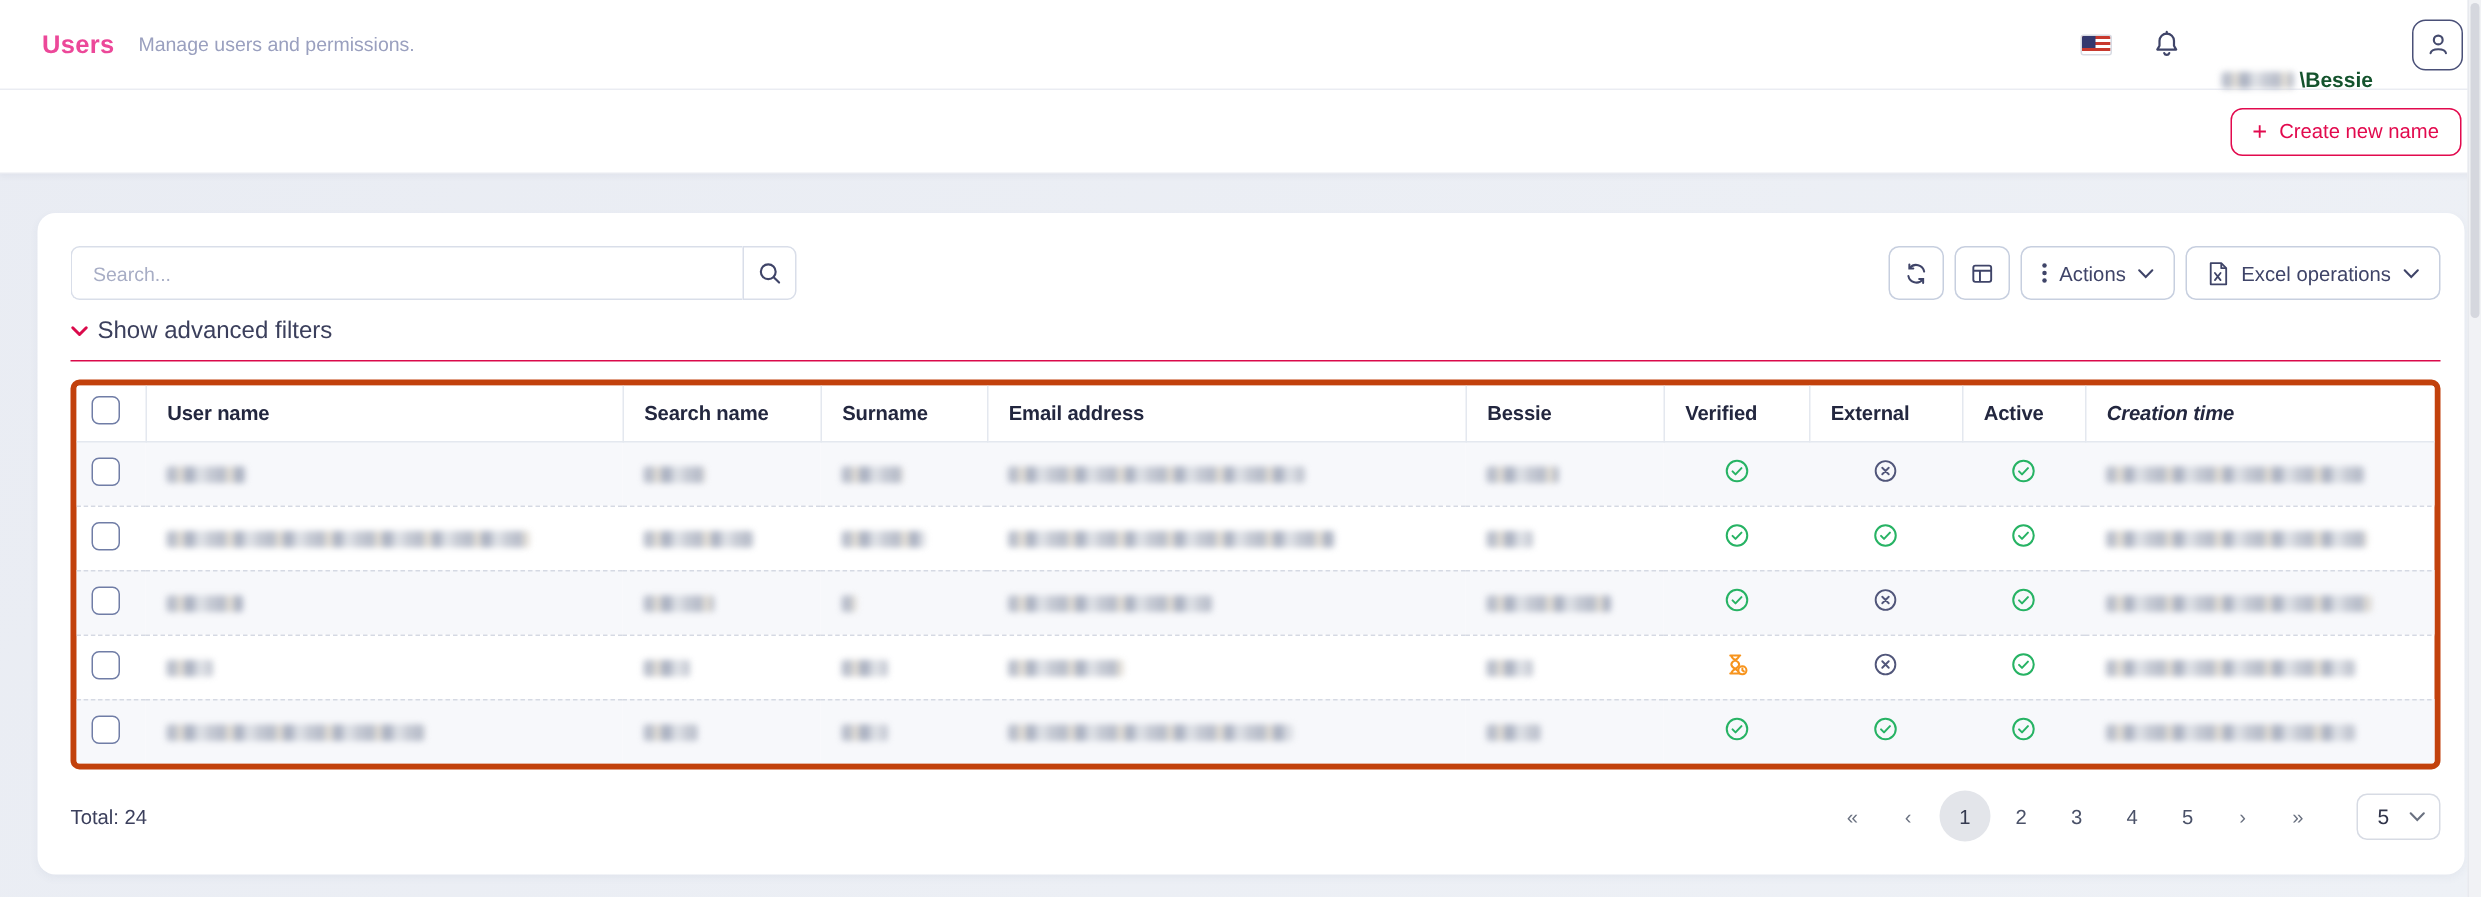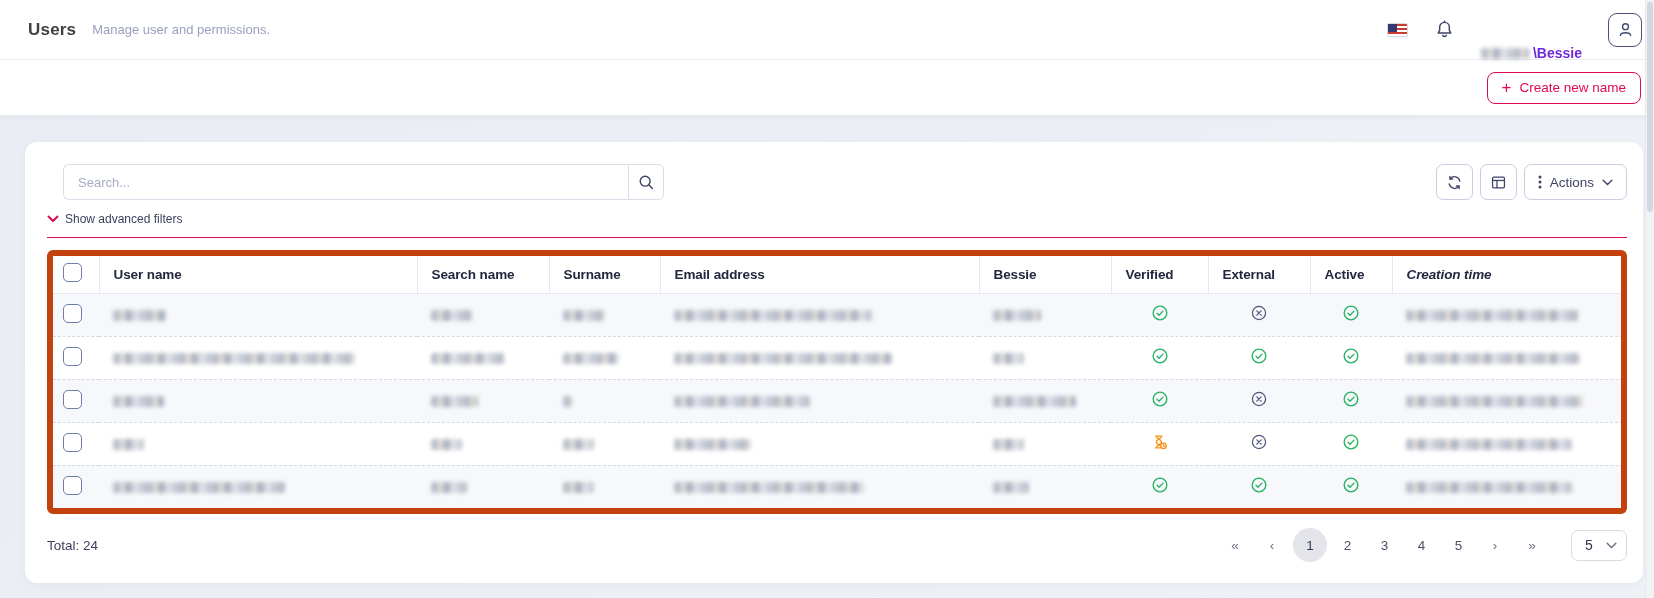--- a/index.html
+++ b/index.html
@@ -1,57 +1,57 @@
 <!DOCTYPE html>
 <html><head>
 <meta charset="utf-8">
 <style>
   * { margin:0; padding:0; box-sizing:border-box; }
   html,body { width:1654px; height:598px; overflow:hidden; }
   body { font-family:"Liberation Sans", sans-serif; background:linear-gradient(135deg,#e9ecf3,#eef1f6); color:#3f4468; position:relative; }
 
   
   .topbar { height:60px; background:#fff; border-bottom:1px solid #ebedf3; display:flex; align-items:center; padding:0 12px 0 28px; }
-  .page-title { font-size:17px; font-weight:bold; color:#404040; letter-spacing:.2px; }
+  .page-title { font-size:17px; font-weight:bold; color:#ec4899; letter-spacing:.2px; }
   .page-sub { font-size:13px; color:#9aa0bf; margin-left:16px; }
   .topbar-right { margin-left:auto; display:flex; align-items:center; gap:26px; }
   .flag { width:21px; height:14px; border:1px solid #d8dbe3; border-radius:2px; position:relative; overflow:hidden;
           background:repeating-linear-gradient(180deg,#c8392e 0 2px,#fff 2px 4px); }
   .flag::before { content:""; position:absolute; left:0; top:0; width:9px; height:8px; background:#33386e; }
   .iconbtn { background:none; border:none; cursor:pointer; display:flex; align-items:center; }
-  .user-chip { display:flex; align-items:center; gap:4px; font-size:14px; font-weight:bold; color:#6d28d9; cursor:pointer;margin-top:47px; }
+  .user-chip { display:flex; align-items:center; gap:4px; font-size:14px; font-weight:bold; color:#14532d; cursor:pointer;margin-top:47px; }
   .avatar-btn { width:34px; height:34px; border:1.6px solid #4a5078; border-radius:9px; background:#fff; display:flex; align-items:center; justify-content:center; cursor:pointer; }
 
   
   .actionbar { height:56px; background:#fff; display:flex; align-items:center; justify-content:flex-end; padding-right:13px;
                border-bottom:1px solid #e9ebf1; box-shadow:0 2px 4px rgba(70,80,120,.05); }
   .create-btn { height:32px; padding:0 14px; background:#fff; border:1px solid #e20a4e; border-radius:8px; color:#e20a4e;
                 font-size:13.5px; font-family:inherit; display:flex; align-items:center; gap:8px; cursor:pointer; }
   .create-btn .plus { font-size:17px; line-height:1; font-weight:400; }
 
   
   .card { margin:26px 11px 0 25px; background:#fff; border-radius:12px; box-shadow:0 2px 6px rgba(60,70,110,.05);
           padding:22px 16px 18px 22px; height:441px; }
   .card-head { display:flex; align-items:flex-start; justify-content:space-between; }
-  .search-group { display:flex; width:601px; height:36px;margin-left:16px; }
+  .search-group { display:flex; width:484px; height:36px; }
   .search-input { flex:1; border:1px solid #d9dee9; border-right:none; border-radius:6px 0 0 6px; padding:0 14px;
                   font-size:13px; font-family:inherit; color:#3f4468; outline:none; }
   .search-input::placeholder { color:#a7adc5; }
   .search-addon { width:36px; border:1px solid #d9dee9; border-radius:0 6px 6px 0; background:#fff; display:flex;
                   align-items:center; justify-content:center; cursor:pointer; }
   .tools { display:flex; gap:7px; }
   .tool-btn { height:36px; border:1px solid #c7cfdf; border-radius:7px; background:#fff; color:#3f4468; font-size:13.5px;
               font-family:inherit; display:flex; align-items:center; justify-content:center; gap:8px; padding:0 13px; cursor:pointer; }
   .tool-btn.square { width:37px; padding:0; }
 
-  .adv-filters { margin-top:12px; display:inline-flex; align-items:center; gap:6px; font-size:12px; color:#3b3f5c; cursor:pointer; }
+  .adv-filters { margin-top:12px; display:inline-flex; align-items:center; gap:6px; font-size:16px; color:#3b3f5c; cursor:pointer; }
   .red-rule { margin-top:10px; border:none; border-top:1.5px solid #da0a4b; width:1580px; }
 
   
-  .tbl-wrap { margin-top:12px; width:1580px; border:6px solid #c2410c; border-radius:6px; overflow:hidden; }
+  .tbl-wrap { margin-top:12px; width:1580px; border:4px solid #c2410c; border-radius:6px; overflow:hidden; }
   table { border-collapse:collapse; table-layout:fixed; width:1578px; }
   thead th { height:37px; background:#fff; border-bottom:1px solid #e4e8ef; border-right:1px solid #e4e8ef;
              font-size:13.5px; font-weight:bold; color:#23273f; text-align:left; padding:0 0 0 14px; letter-spacing:-.1px; cursor:pointer; }
   thead th:last-child { border-right:none;font-style:italic; }
   thead th.cb, tbody td.cb { padding-left:10px; }
   tbody td { height:43px; padding:0 0 0 14px; font-size:13px; }
   tbody tr.shaded { background:#f7f8fb; }
   tbody tr + tr td { border-top:1px dashed #d5d9e3; }
   td.icon-cell { text-align:center; padding:0; }
   .cbx { width:19px; height:19px; border:1.6px solid #707da6; border-radius:5px; background:#fff; display:inline-block; cursor:pointer; }
@@ -74,21 +74,21 @@
   .scroll-strip { position:absolute; top:0; right:0; width:9px; height:598px; background:#f1f2f5; border-left:1px solid #e7e9ee; }
   .scroll-thumb { position:absolute; top:2px; right:1.5px; width:6px; height:210px; border-radius:3px; background:#d5d7de; }
 
   svg { display:block; }
 </style>
 </head>
 <body>
 
 <header class="topbar">
   <span class="page-title">Users</span>
-  <span class="page-sub">Manage user and permissions.</span>
+  <span class="page-sub">Manage users and permissions.</span>
   <div class="topbar-right">
     <span class="flag"></span>
     <button class="iconbtn">
       <span>
         <svg width="21" height="21" viewBox="0 0 20 20" fill="none" stroke="#3f4468" stroke-width="1.4" stroke-linecap="round" stroke-linejoin="round">
           <path d="M10 3.2a4.6 4.6 0 0 0-4.6 4.6v3.1L4 13.4h12l-1.4-2.5V7.8A4.6 4.6 0 0 0 10 3.2z"></path>
           <path d="M8.4 15.6a1.7 1.7 0 0 0 3.2 0"></path>
           <path d="M10 3.2v-1"></path>
         </svg>
       </span>
@@ -150,20 +150,35 @@
       </button>
       <button class="tool-btn">
         <span>
           <svg width="4" height="14" viewBox="0 0 4 14" fill="#3f4468">
             <circle cx="2" cy="2" r="1.5"></circle>
               <circle cx="2" cy="7" r="1.5"></circle>
               <circle cx="2" cy="12" r="1.5"></circle>
           </svg>
         </span>
         <span>Actions</span>
+        <span>
+          <svg width="11" height="7" viewBox="0 0 12 8" fill="none" stroke="#3f4468" stroke-width="1.6" stroke-linecap="round">
+              <path d="M1 1.4l5 5 5-5"></path>
+            </svg>
+        </span>
+      </button>
+      <button class="tool-btn">
+        <span>
+          <svg width="15" height="17" viewBox="0 0 16 18" fill="none" stroke="#3f4468" stroke-width="1.3" stroke-linejoin="round">
+            <path d="M3 1.5h7.5L14 5v11.5H3z"></path>
+              <path d="M10.5 1.5V5H14"></path>
+            <path d="M6 8.5l4 5M10 8.5l-4 5" stroke-linecap="round"></path>
+          </svg>
+        </span>
+        <span>Excel operations</span>
         <span>
           <svg width="11" height="7" viewBox="0 0 12 8" fill="none" stroke="#3f4468" stroke-width="1.6" stroke-linecap="round">
               <path d="M1 1.4l5 5 5-5"></path>
             </svg>
         </span>
       </button>
     </div>
   </div>
 
   <div class="adv-filters">

